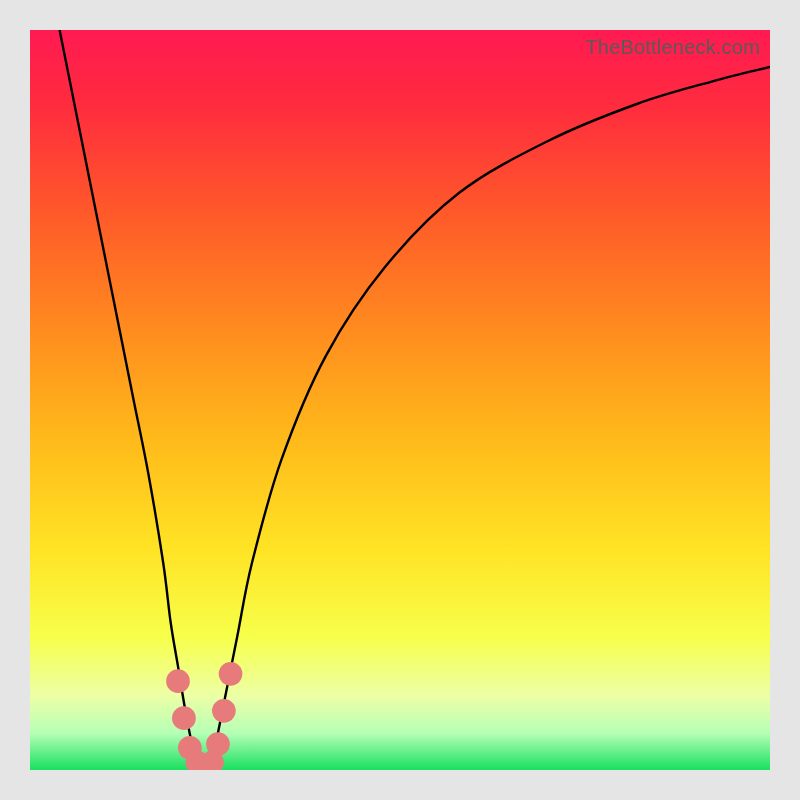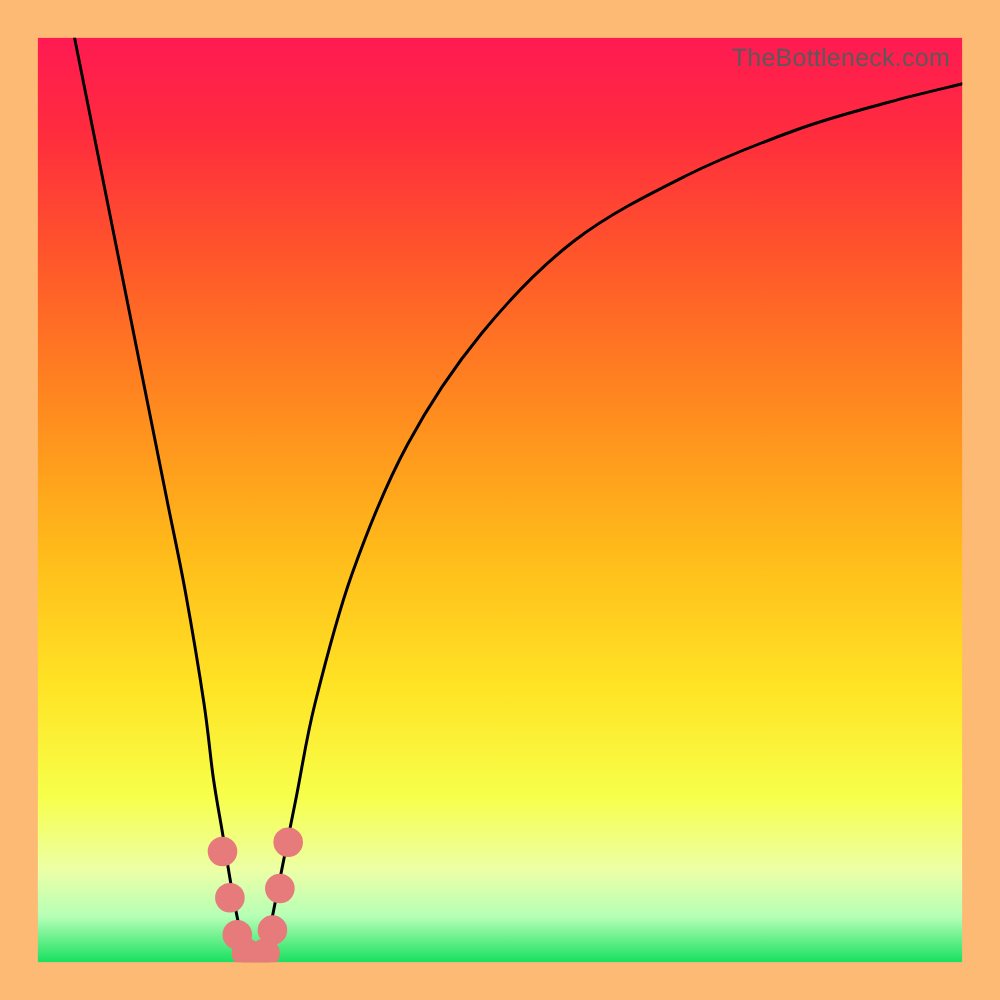--- a/index.html
+++ b/index.html
@@ -7,21 +7,21 @@
     padding: 0;
     width: 800px;
     height: 800px;
     overflow: hidden;
     background: #000;
     font-family: Arial, Helvetica, sans-serif;
   }
   .outer {
     width: 800px;
     height: 800px;
-    background: #fdba74;
+    background: #e5e5e5;
     position: relative;
   }
   .plot-area {
     position: absolute;
     left: 30px;
     top: 30px;
     width: 740px;
     height: 740px;
     overflow: hidden;
   }

